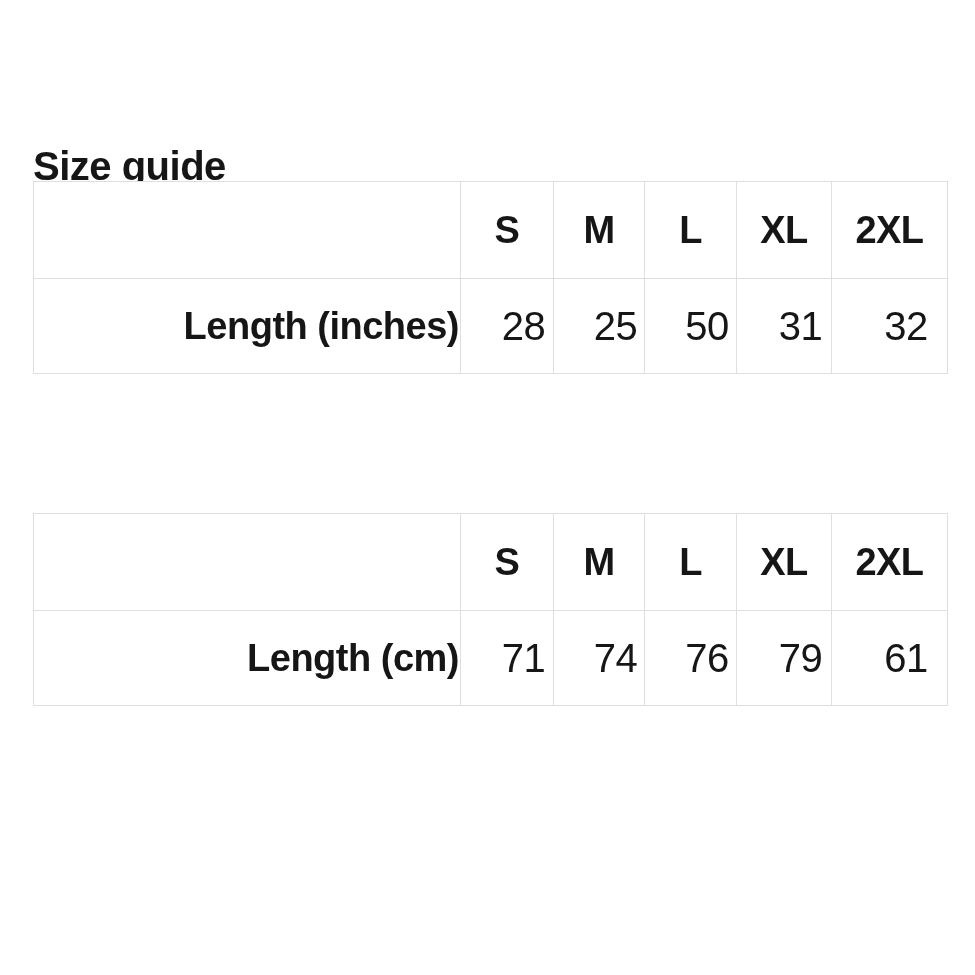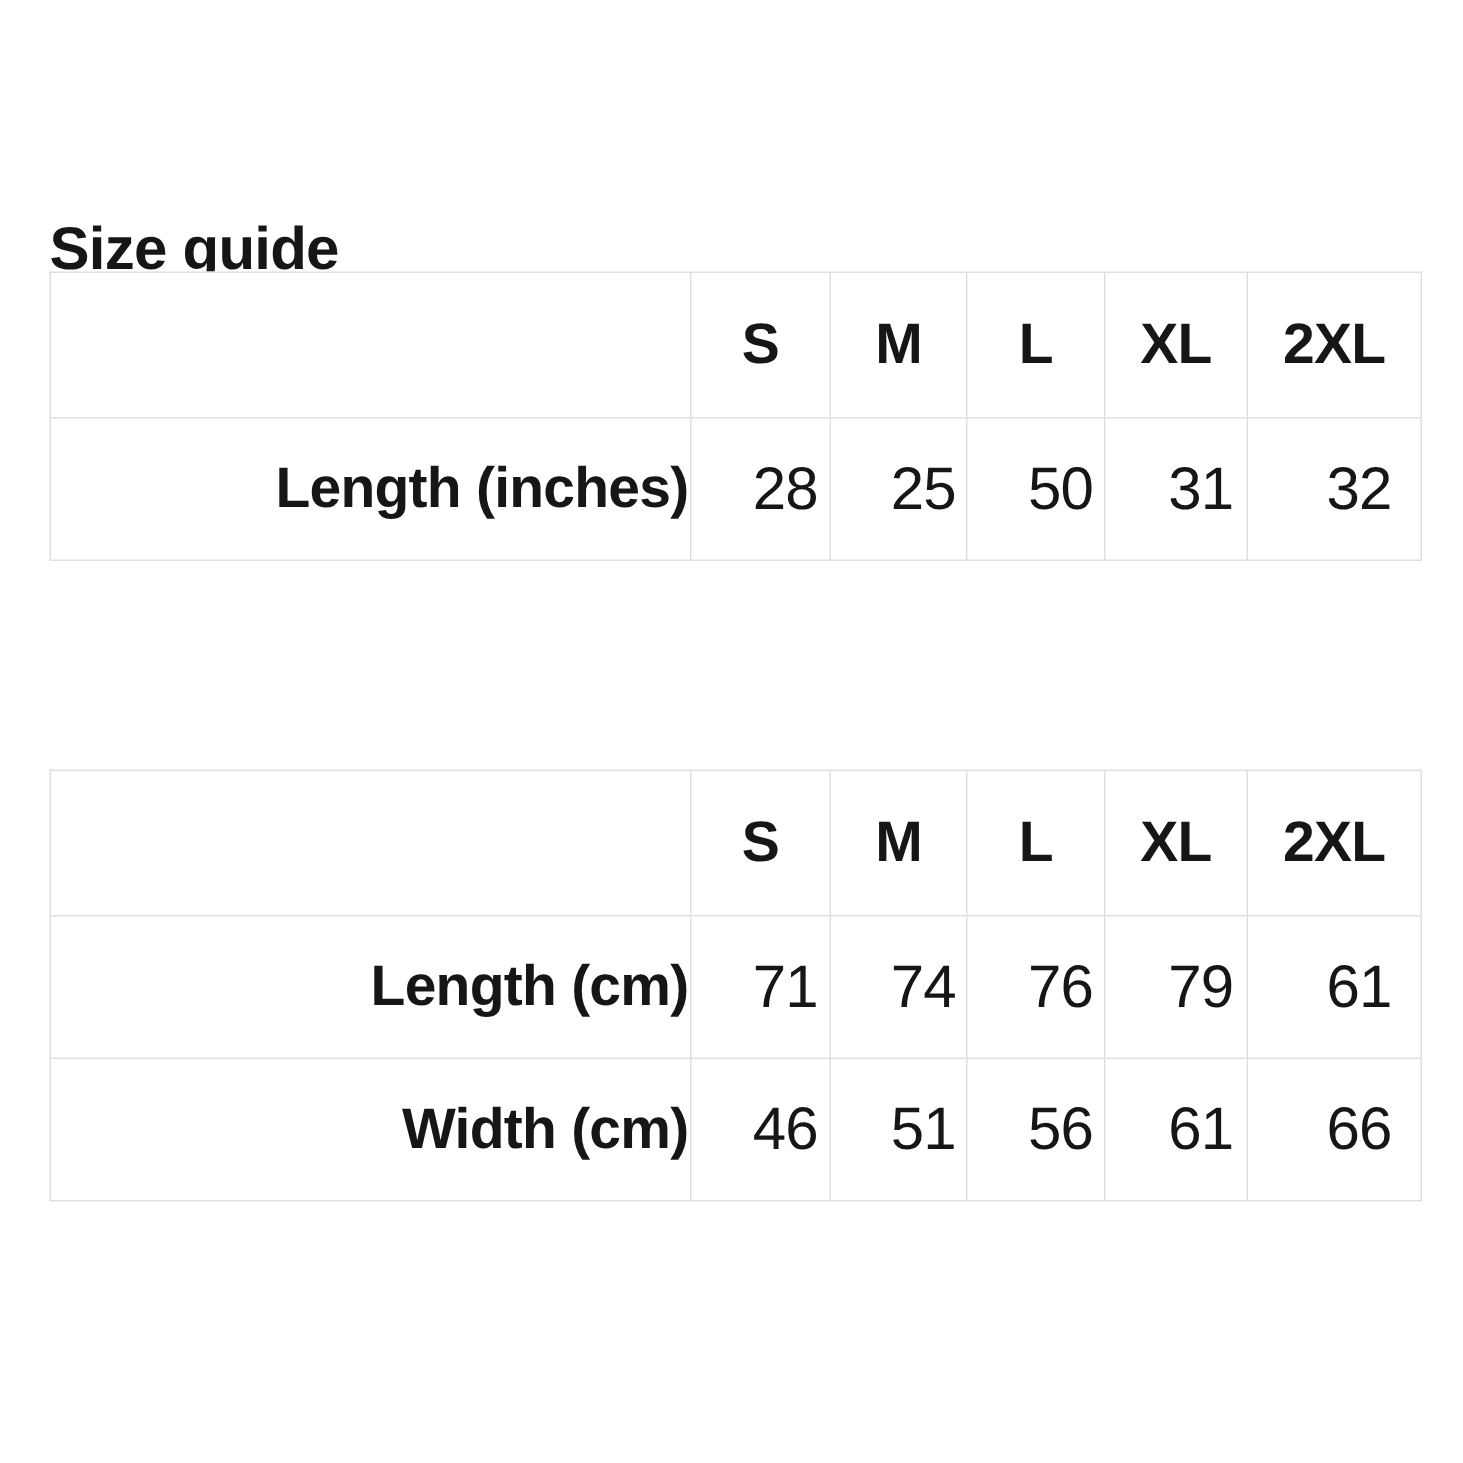--- a/index.html
+++ b/index.html
@@ -124,24 +124,16 @@
     </thead>
     <tbody>
       <tr>
         <td class="row-label">Length (cm)</td>
         <td>71</td>
         <td>74</td>
         <td>76</td>
         <td>79</td>
         <td>61</td>
       </tr>
-      <tr>
-        <td class="row-label">Width (cm)</td>
-        <td>46</td>
-        <td>51</td>
-        <td>56</td>
-        <td>61</td>
-        <td>66</td>
-      </tr>
     </tbody>
   </table>
 
 </main>
 
 </body></html>

